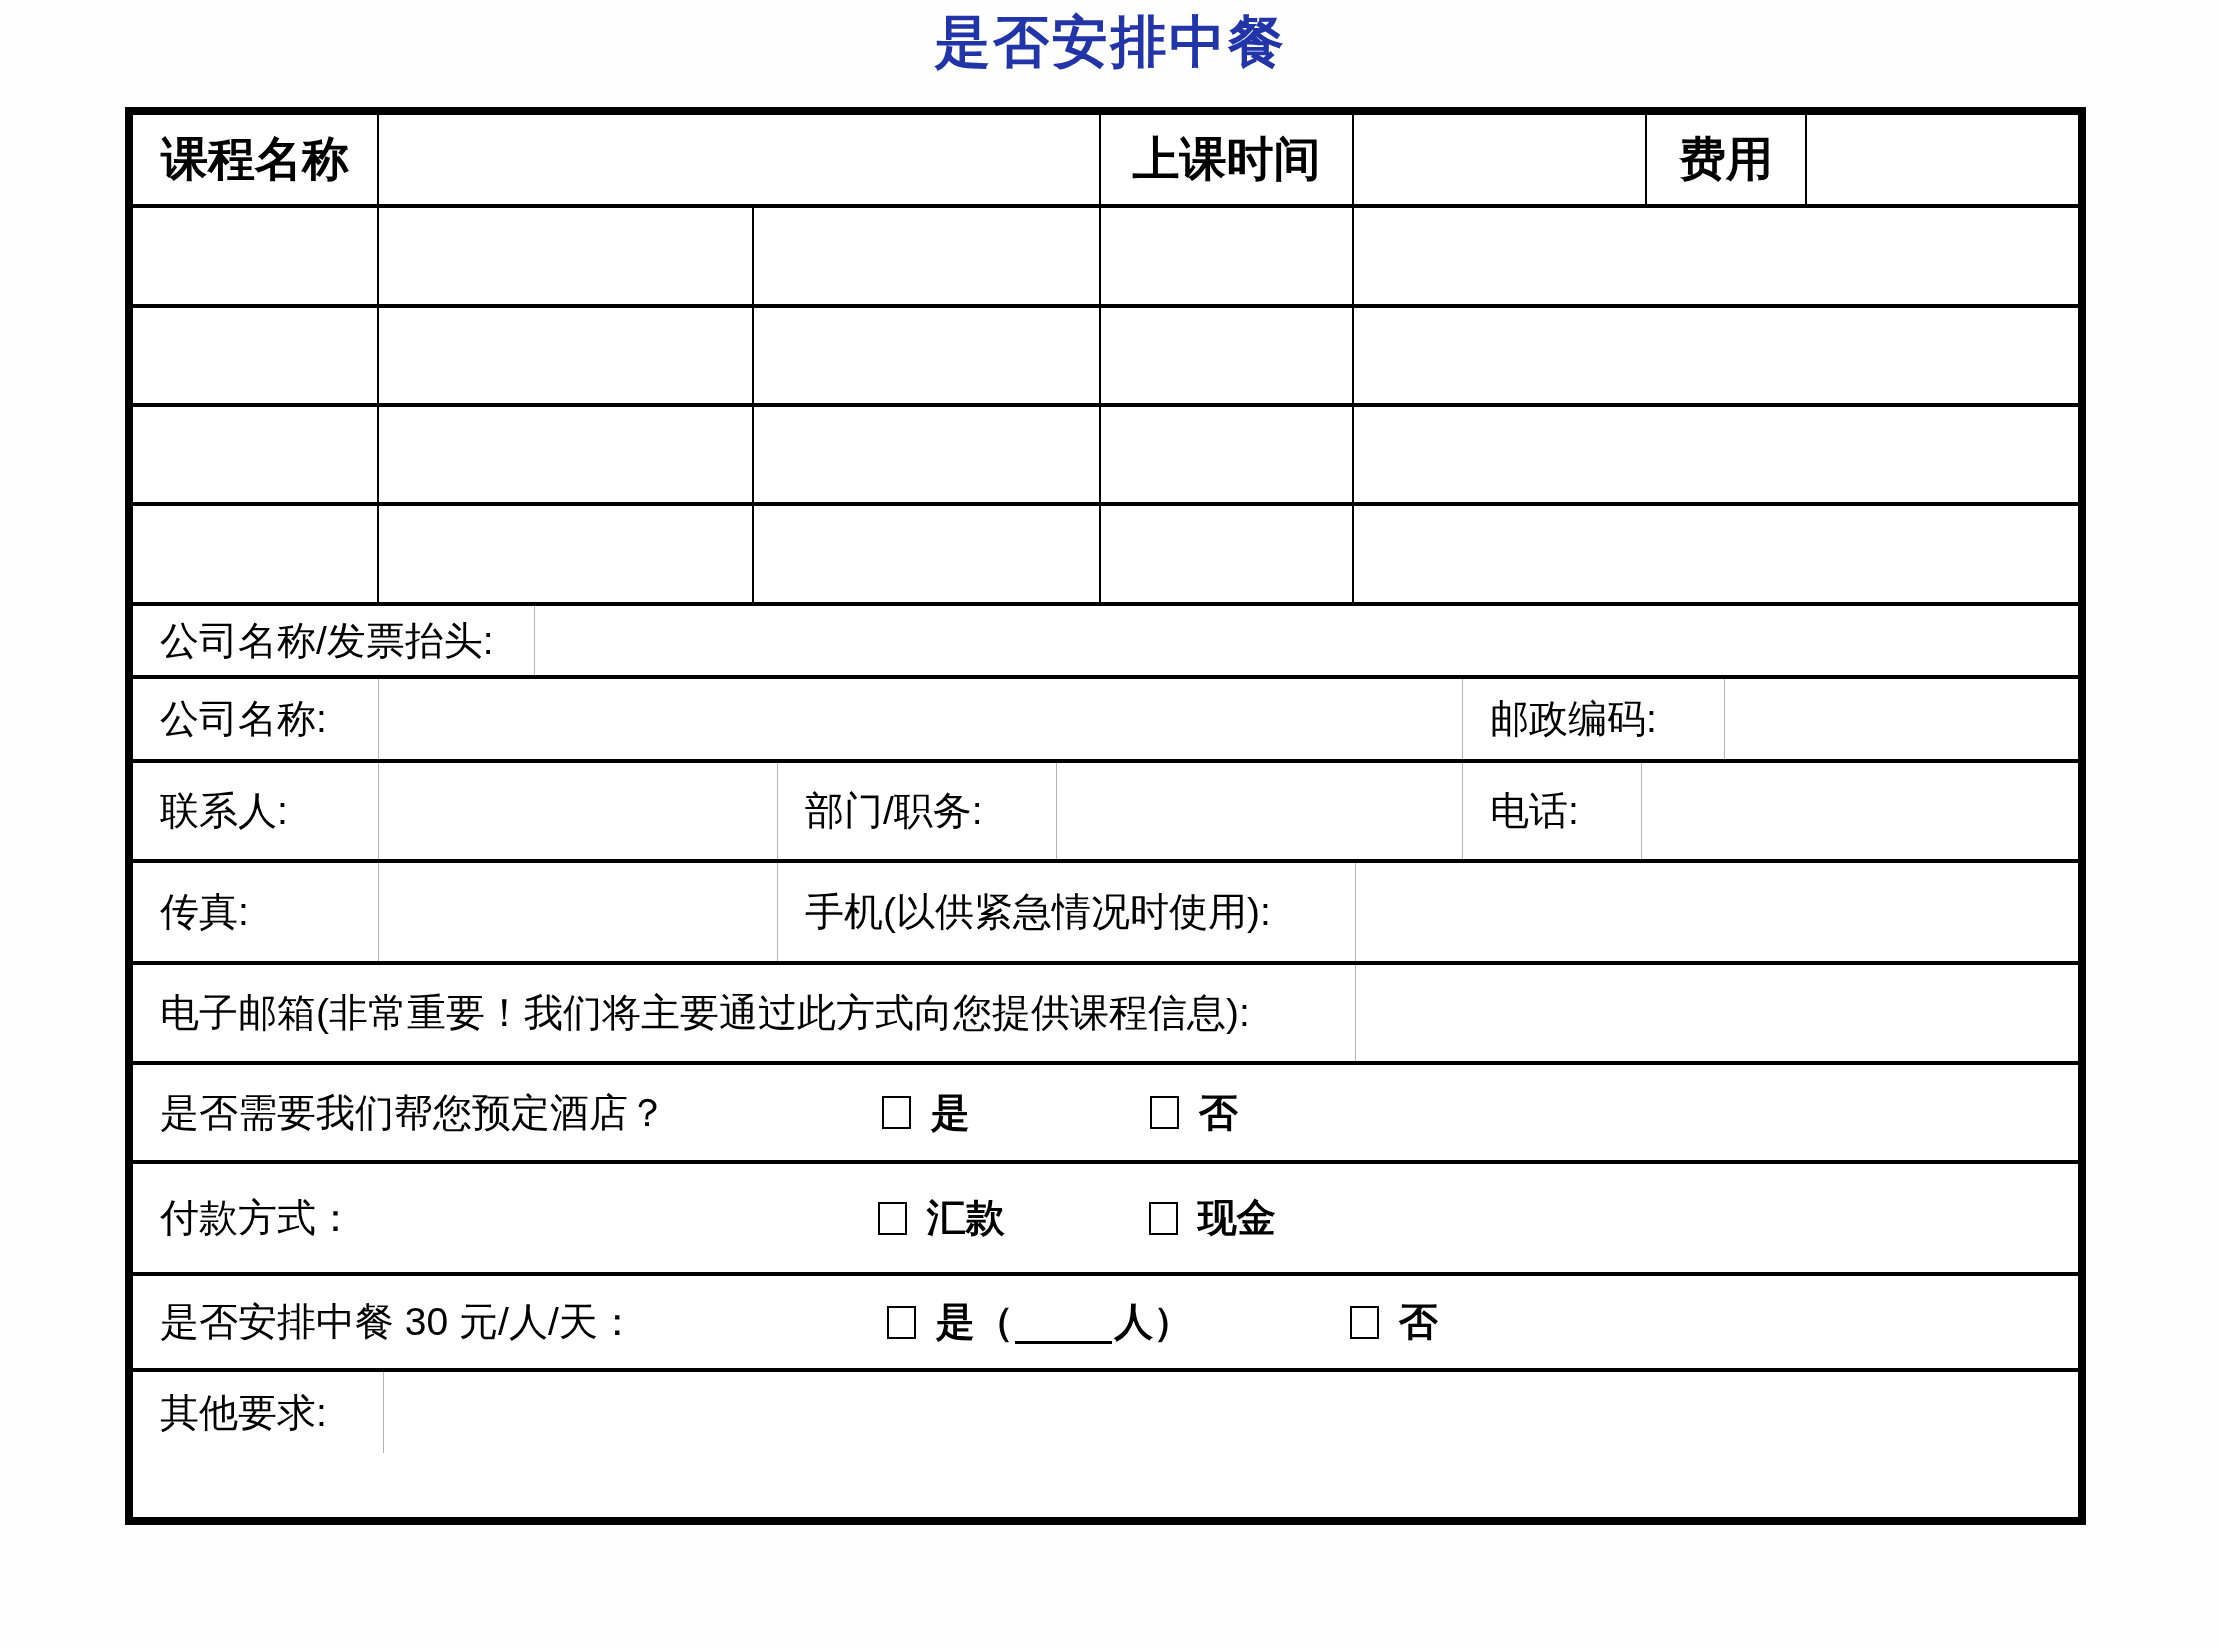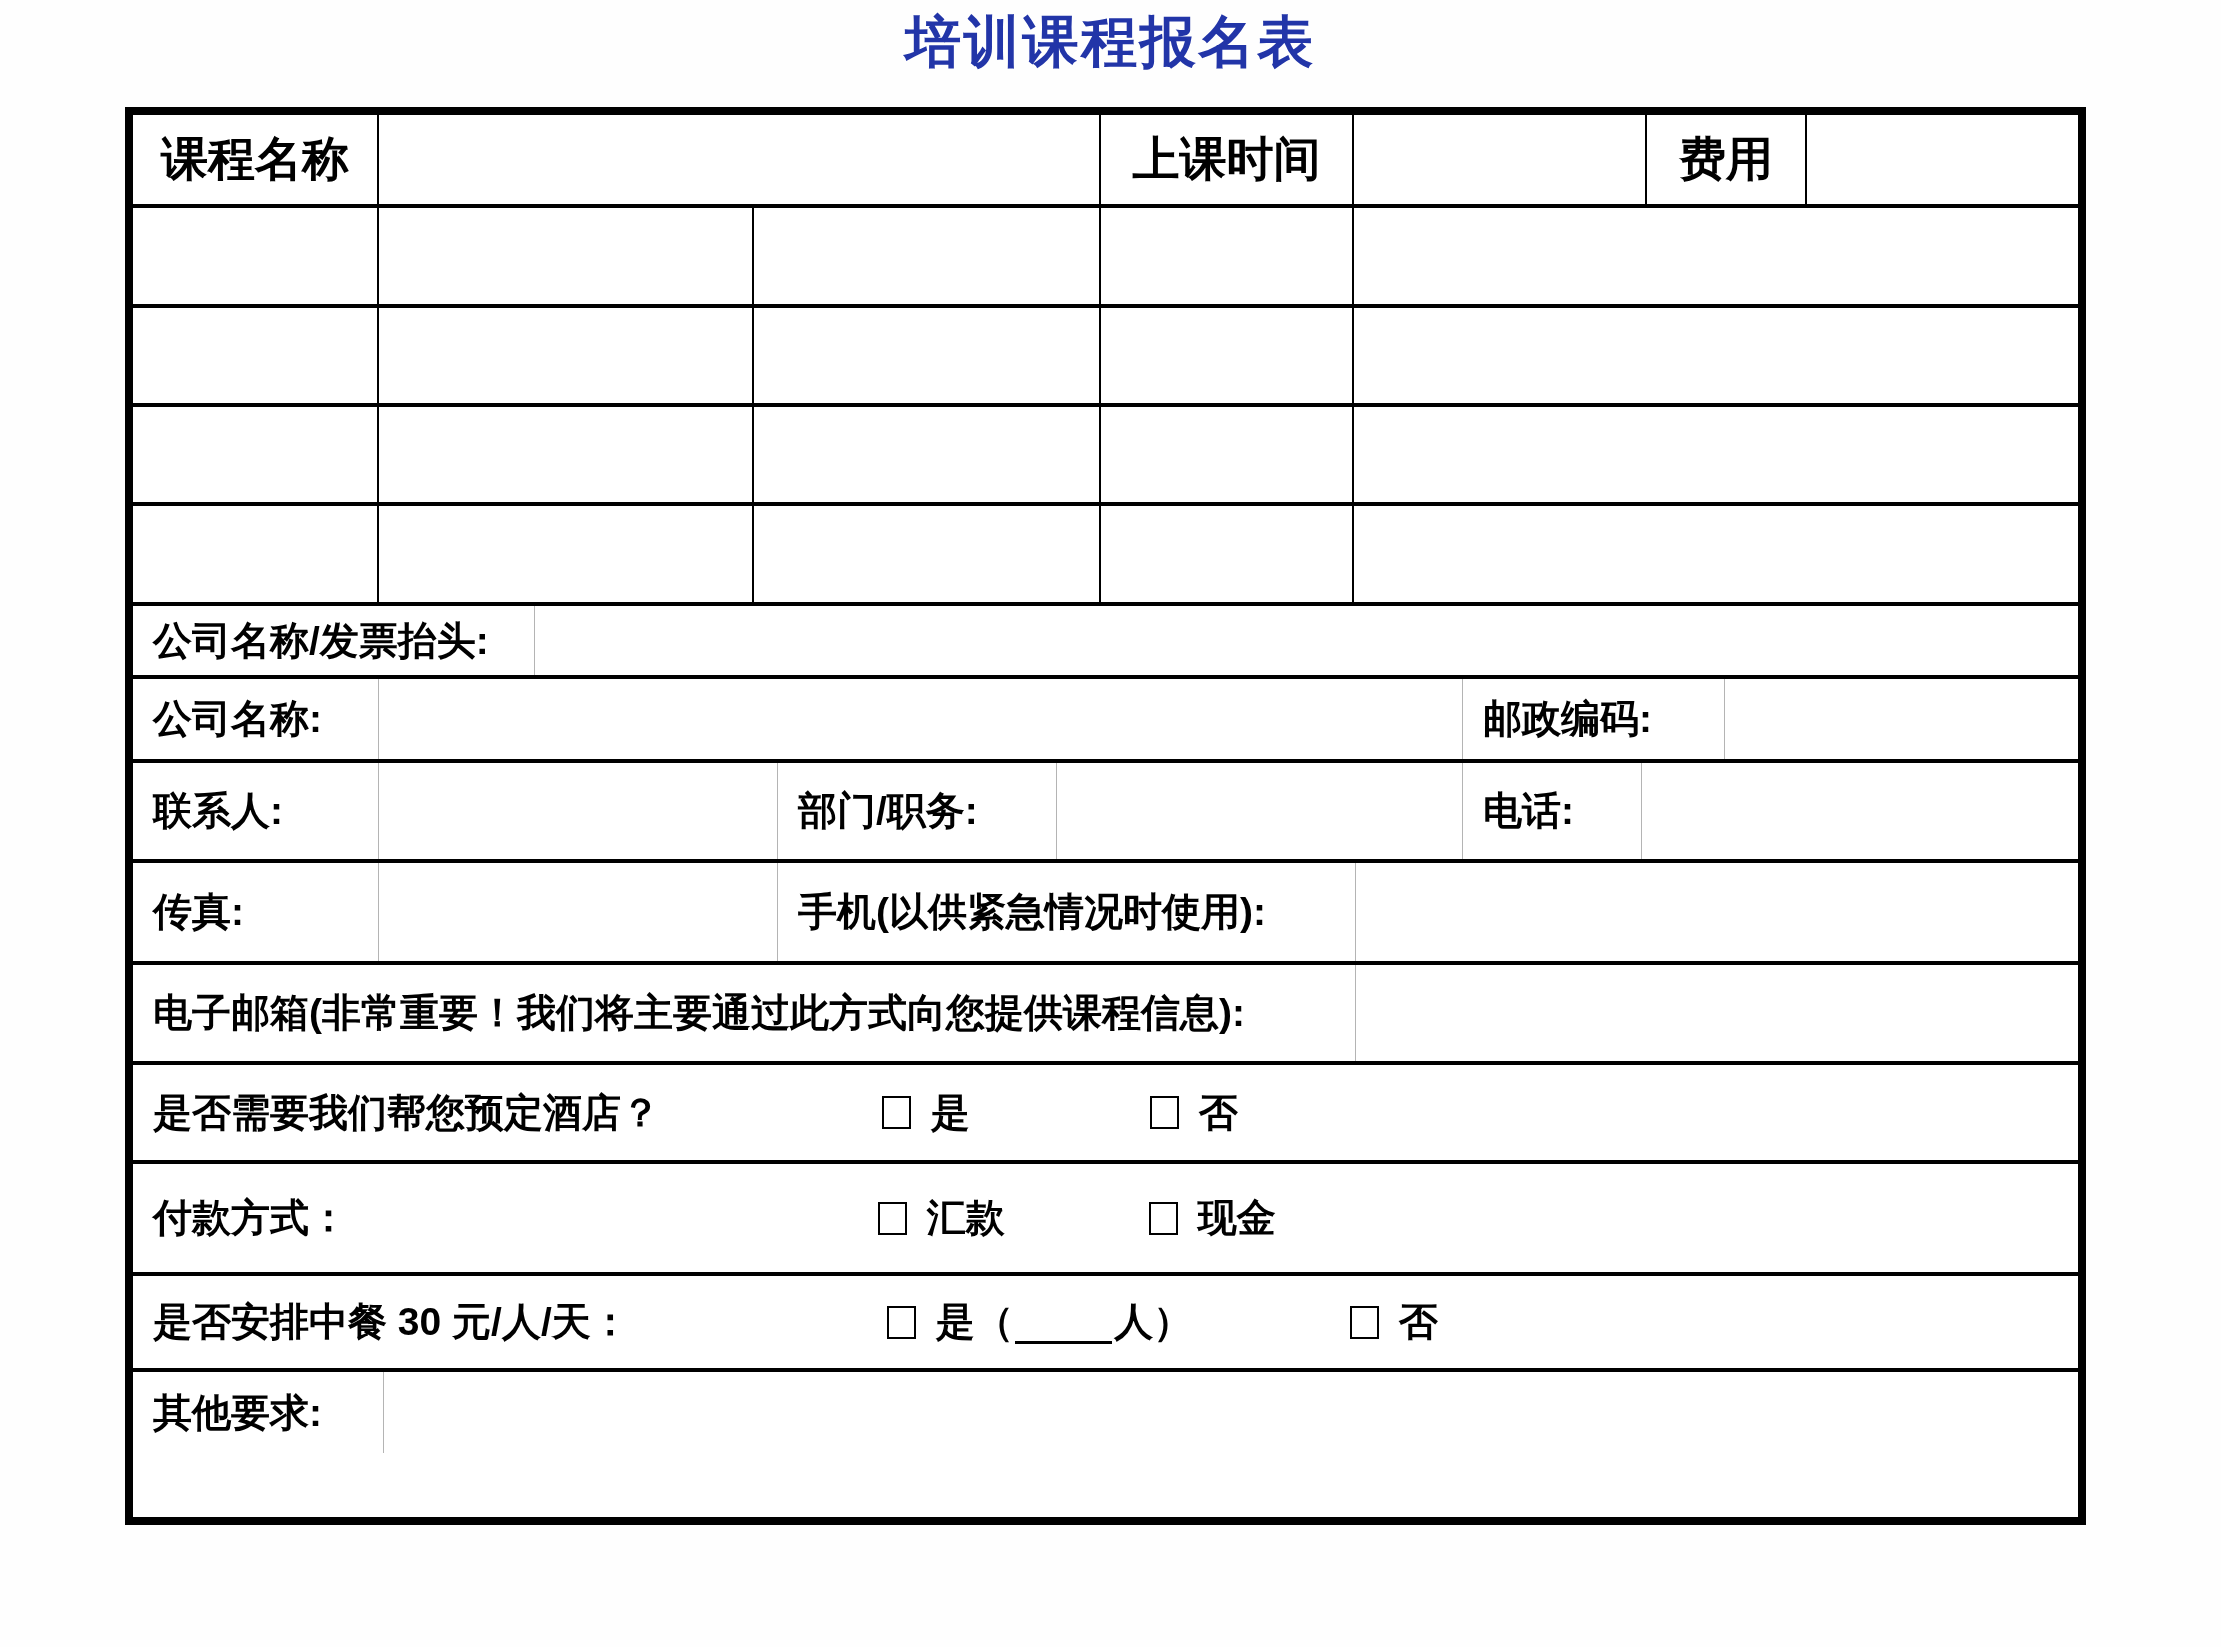--- a/index.html
+++ b/index.html
@@ -11,35 +11,35 @@
               border:8px solid #000;box-sizing:border-box;background:#fff;
               display:flex;flex-direction:column;}
   .trow{display:flex;flex-direction:row;box-sizing:border-box;border-bottom:4.5px solid #000;
         width:100%;position:relative;}
   .trow.last{border-bottom:none;}
   .tcell{box-sizing:border-box;display:flex;align-items:center;overflow:visible;
          white-space:nowrap;}
   .vb{border-right:2.7px solid #000;}     
   .vg{border-right:1.8px solid #b4b4b4;}  
   .hdr{font-size:47px;font-weight:bold;justify-content:center;}
-  .lbl{font-size:39px;font-weight:bold;padding-left:20px;}
+  .lbl{font-size:39px;font-weight:normal;padding-left:27px;}
   .grow{flex:1 1 auto;}
   .cb{display:inline-block;width:25px;height:29px;border:2.7px solid #000;
       background:#fff;margin-right:19.7px;vertical-align:-3.6px;}
   .cbl{font-size:39px;font-weight:bold;}
   .cbgroup{position:absolute;top:50%;transform:translateY(-50%);white-space:nowrap;}
   .fill-line{display:inline-block;width:97px;height:1.8px;border-bottom:3.6px solid #000;
              vertical-align:-9px;margin:0 1.8px;}
 </style>
 </head>
 <body>
 
 <div class="page">
 
-  <div class="doc-title" style="color: rgb(34, 53, 168);">培训课程报名表</div>
+  <div class="doc-title" style="color: rgb(34, 53, 168);">是否安排中餐</div>
 
   <div class="form-table">
 
     <div class="trow" style="height:93px">
       <div class="tcell hdr vb" style="width:246px">课程名称</div>
       <div class="tcell vb" style="width:722px"></div>
       <div class="tcell hdr vb" style="width:253px">上课时间</div>
       <div class="tcell vb" style="width:293px"></div>
       <div class="tcell hdr vb" style="width:160px">费用</div>
       <div class="tcell grow"></div>

